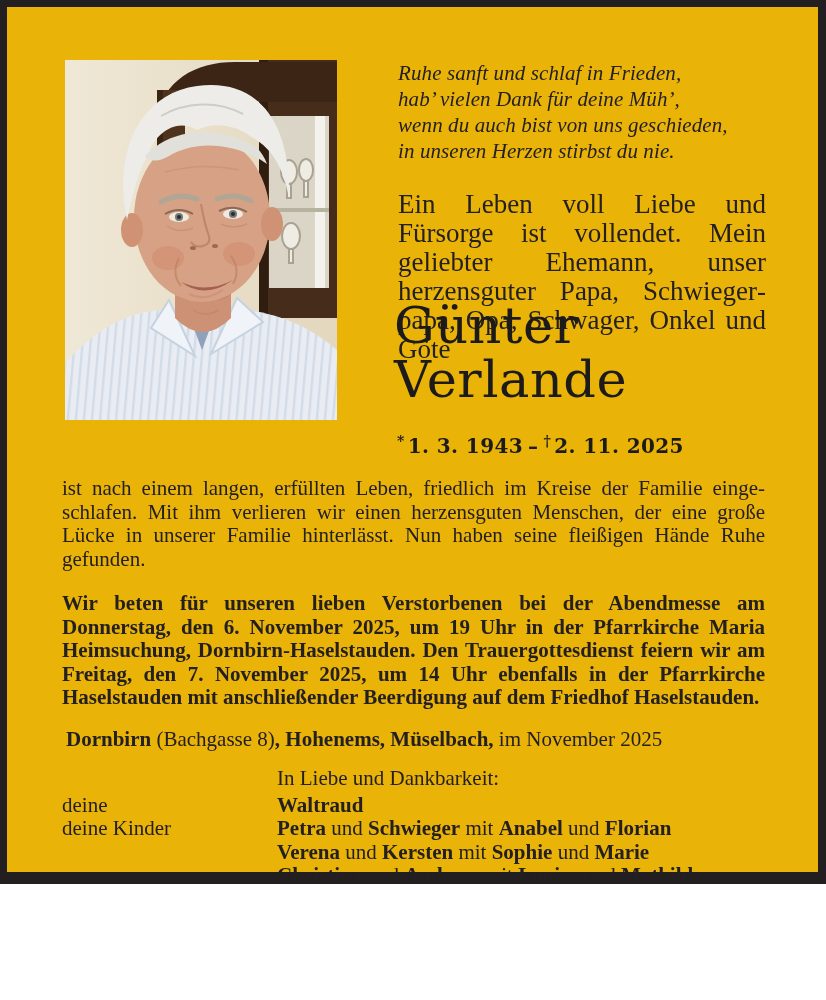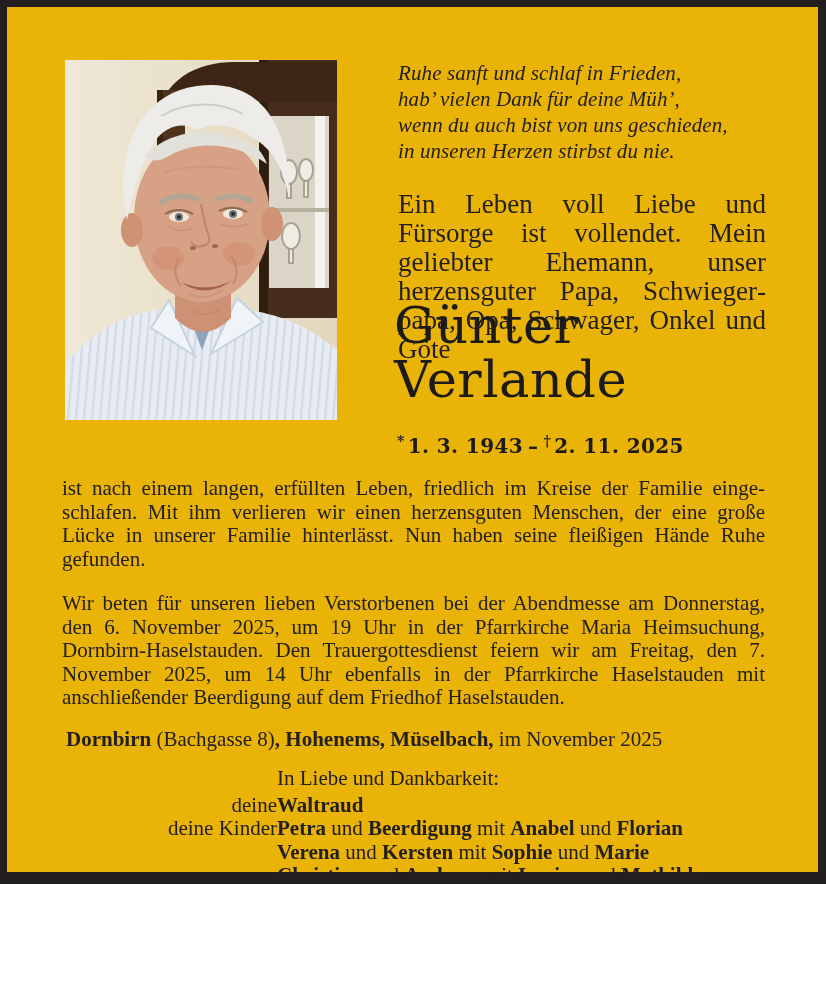--- a/index.html
+++ b/index.html
@@ -37,29 +37,29 @@
     font-size:20px;letter-spacing:.4px;color:#1d1b1a;
   }
   .dates .sym{font-size:14px;vertical-align:7px;margin-right:3px;}
   .dates .dash{margin:0 5px;}
 
   .body{
     position:absolute;left:62px;width:703px;margin:0;
     font-size:21px;line-height:23.6px;text-align:justify;
   }
   .p1{top:477px;}
-  .p2{top:592px;}
+  .p2{top:592px;font-weight:bold;}
   .places{position:absolute;left:62px;top:723px;width:703px;margin:4px;font-size:21px;}
   .closing{
     position:absolute;left:62px;top:767px;width:703px;
     font-size:21px;line-height:23.5px;
   }
   .crow{display:grid;grid-template-columns:215px 1fr;column-gap:0;}
   .crow.header{margin-bottom:3px;}
-  .lab{text-align:right;white-space:nowrap;}
+  .lab{text-align:left;white-space:nowrap;}
   .b{font-weight:700;}
 </style>
 </head>
 <body>
 
 <div class="page">
   <div class="frame"></div>
 
   <figure class="photo">
     <svg viewBox="0 0 272 360" role="img" aria-label="Porträtfoto des Verstorbenen">
@@ -161,21 +161,21 @@
       <div class="crow header">
         <div class="lab"></div>
         <div>In Liebe und Dankbarkeit:</div>
       </div>
       <div class="crow">
         <div class="lab">deine</div>
         <div><span class="b">Waltraud</span></div>
       </div>
       <div class="crow">
         <div class="lab">deine Kinder</div>
-        <div><span class="b">Petra</span><span> und </span><span class="b">Beerdigung</span><span> mit </span><span class="b">Anabel</span><span> und </span><span class="b">Florian</span></div>
+        <div><span class="b">Petra</span><span> und </span><span class="b">Schwieger</span><span> mit </span><span class="b">Anabel</span><span> und </span><span class="b">Florian</span></div>
       </div>
       <div class="crow">
         <div class="lab"></div>
       </div>
       <div class="crow">
         <div class="lab"></div>
         <div><span class="b">Verena</span><span> und </span><span class="b">Kersten</span><span> mit </span><span class="b">Sophie</span><span> und </span><span class="b">Marie</span></div>
       </div>
       <div class="crow">
         <div class="lab"></div>

